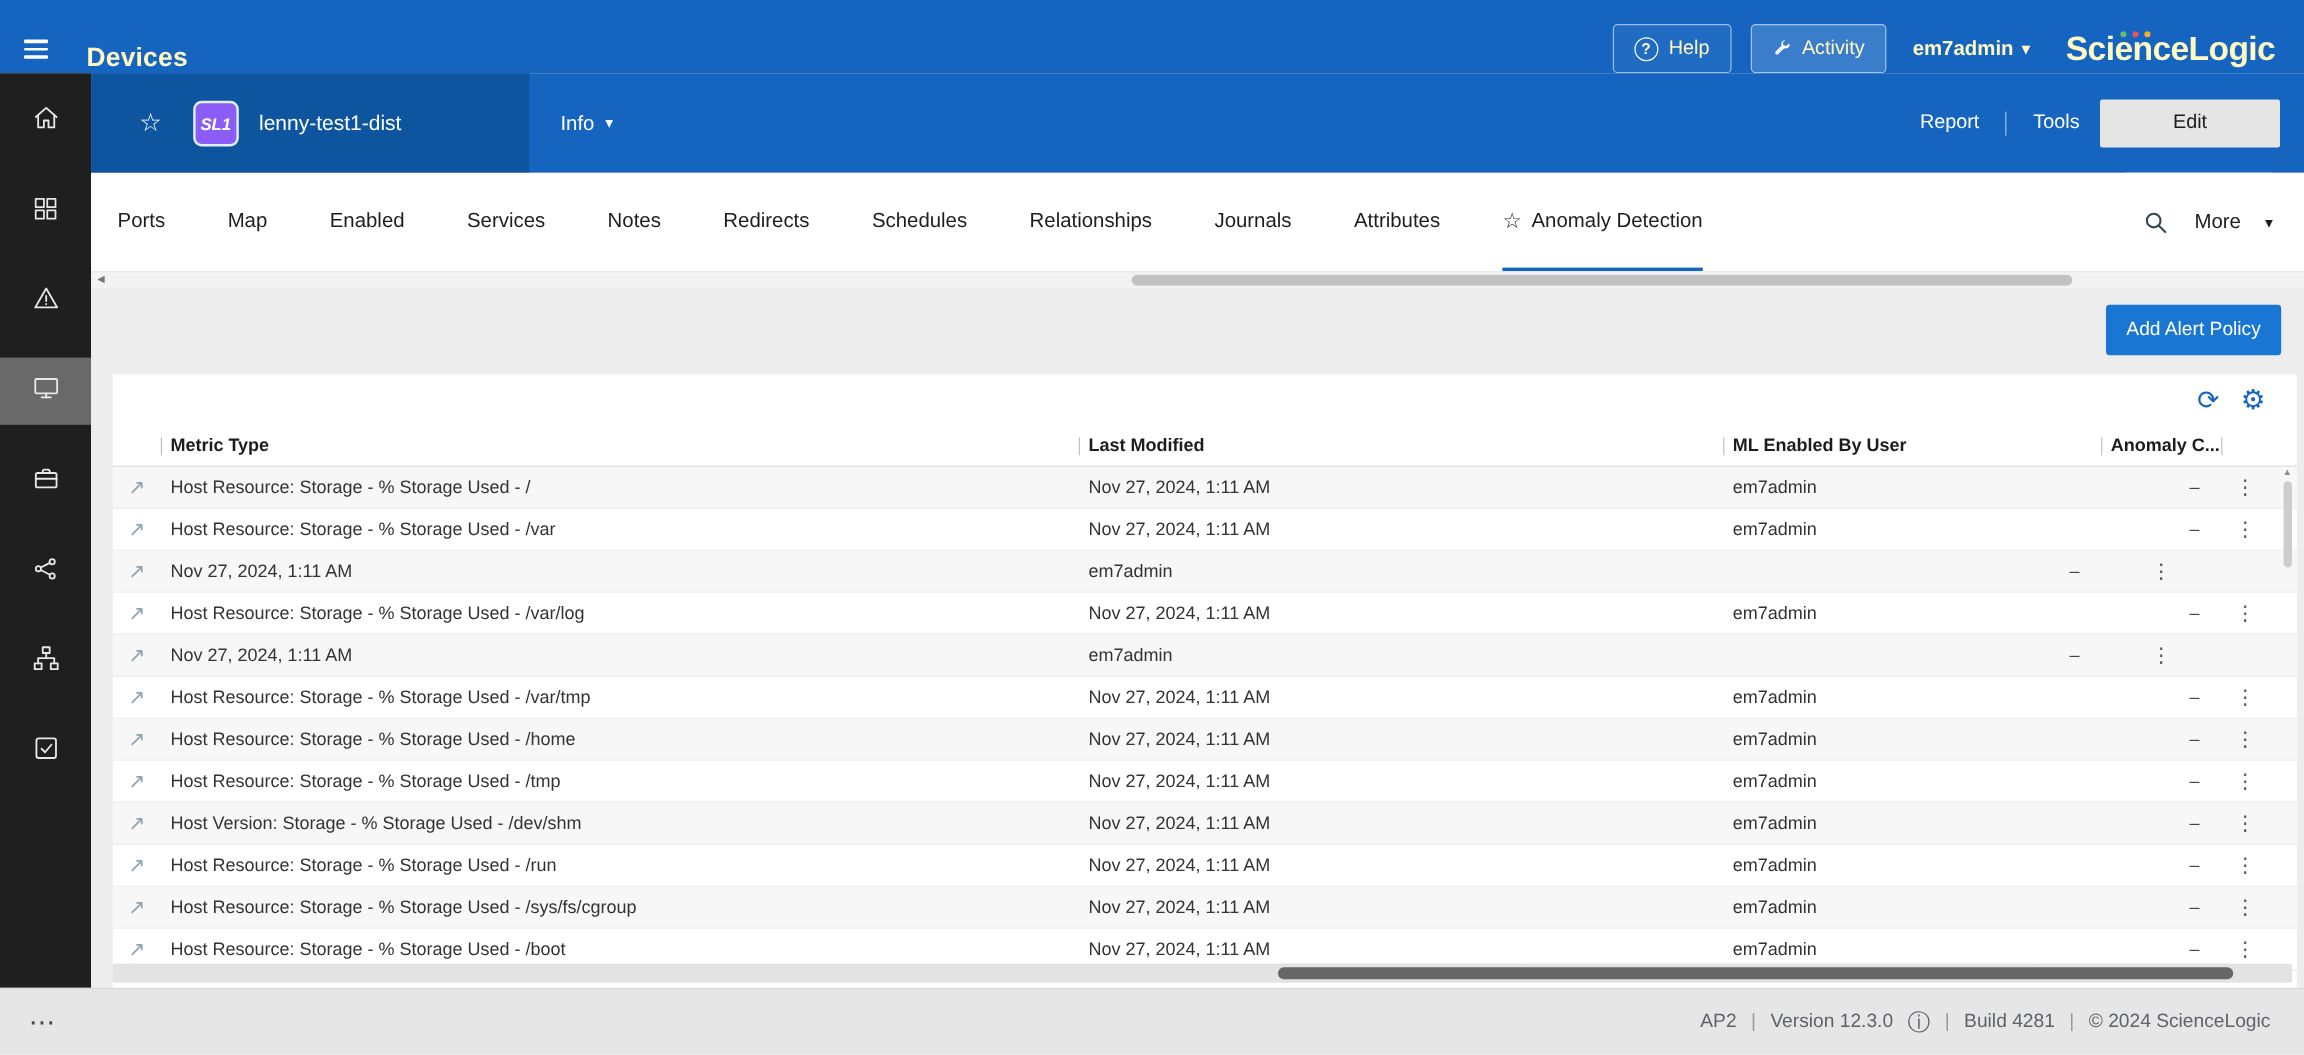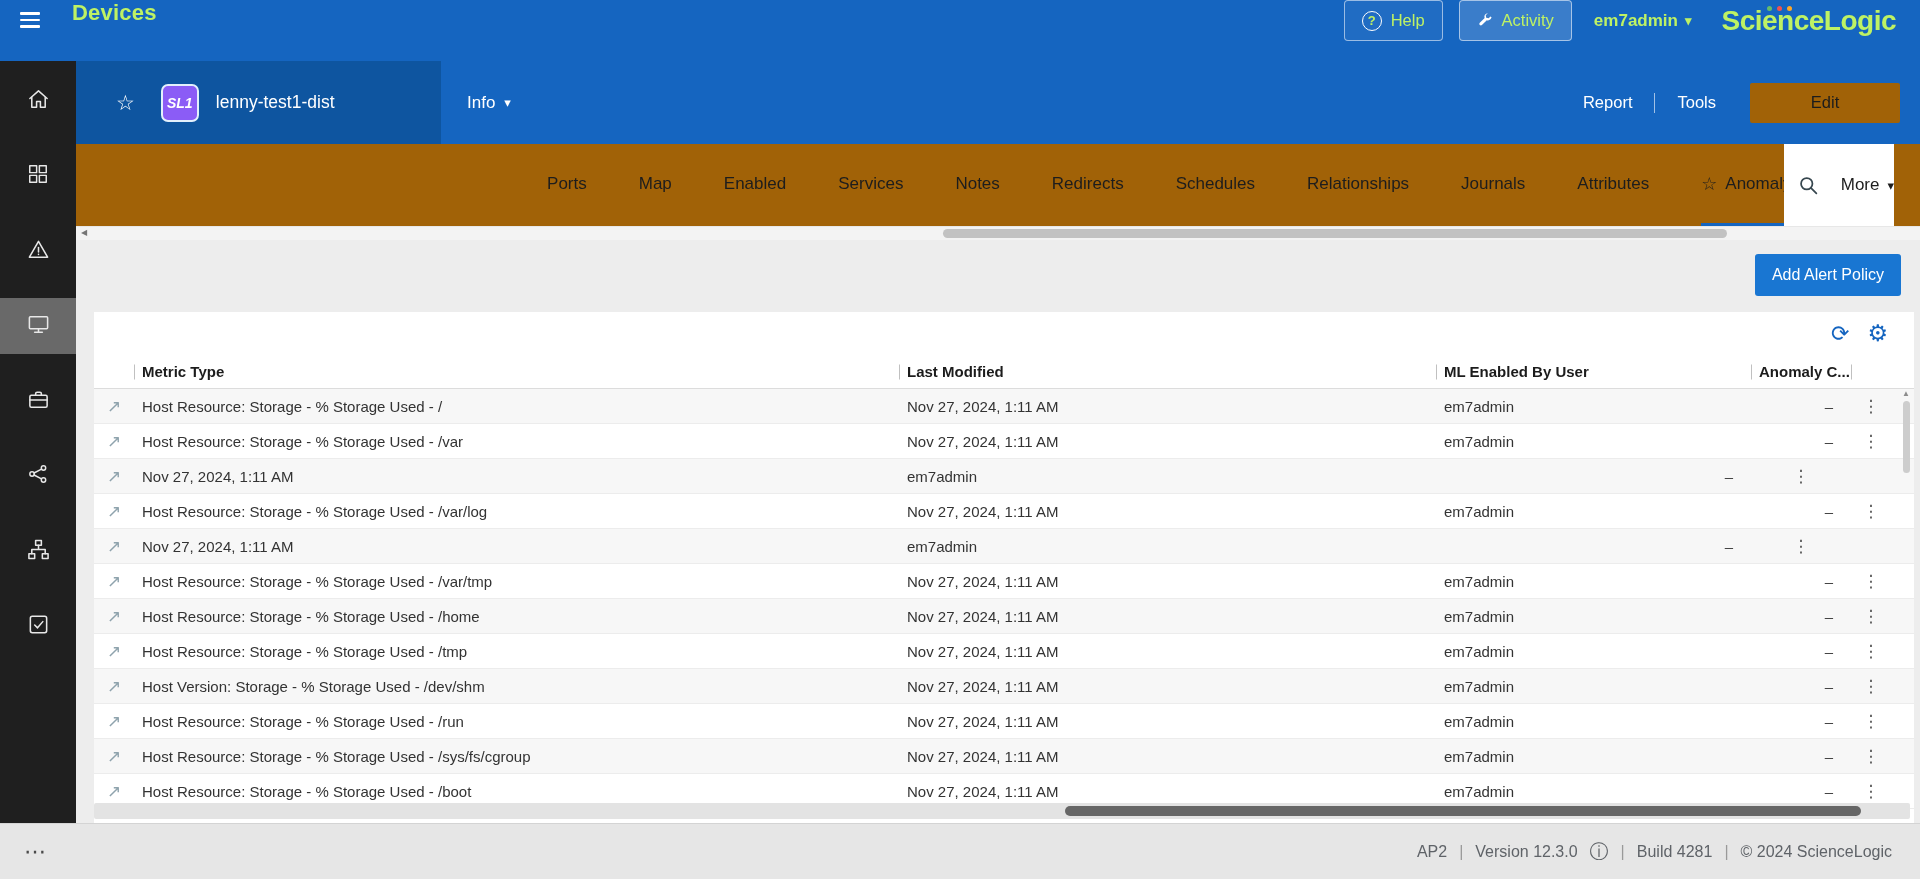--- a/index.html
+++ b/index.html
@@ -1,19 +1,19 @@
 <!DOCTYPE html>
 <html><head>
 <meta charset="utf-8">
 <style>
   * { box-sizing: border-box; margin: 0; padding: 0; }
   html,body { width:1920px; height:879px; overflow:hidden; font-family:"Liberation Sans",sans-serif; background:#ededed; }
 
   
-  .topbar { height:61px; background:#1565c0; display:flex; align-items:flex-start; color:#bef264; }
+  .topbar { height:61px; background:#1565c0; display:flex; align-items:flex-end; color:#fef9c3; }
   .hamburger { width:46px; height:40px; margin-left:8px; display:flex; flex-direction:column; justify-content:center; gap:4px; padding-left:12px; cursor:pointer; }
   .hamburger i { display:block; width:20px; height:2.5px; background:#fff; border-radius:1px; }
   .topbar-title { font-size:22px; font-weight:700; margin-left:18px; letter-spacing:.2px; }
   .topbar-right { margin-left:auto; display:flex; align-items:center; gap:16px; margin-right:24px; }
   .tb-btn { display:flex; align-items:center; gap:9px; height:41px; padding:0 17px; border:1px solid rgba(255,255,255,.55); border-radius:4px; font-size:16.5px; cursor:pointer; }
   .tb-btn.help { background:rgba(255,255,255,.05); }
   .tb-btn.activity { background:rgba(255,255,255,.16); }
   .qcircle { width:20px; height:20px; border:1.6px solid #fff; border-radius:50%; display:flex; align-items:center; justify-content:center; font-size:13px; font-weight:700; }
   .user-menu { display:flex; align-items:center; gap:7px; font-size:17px; font-weight:700; cursor:pointer; margin-left:6px; }
   .chev { font-size:13px; line-height:1; }
@@ -35,30 +35,30 @@
   
   .subheader { height:83px; background:#1565c0; display:flex; align-items:center; color:#fff; }
   .device-panel { width:365px; height:83px; background:#0e55a0; display:flex; align-items:center; }
   .fav-star { font-size:21px; margin-left:40px; cursor:pointer; }
   .sl-badge { width:38px; height:38px; margin-left:26px; background:#8b5cf6; border:2px solid #e3f0fc; border-radius:7px; display:flex; align-items:center; justify-content:center; font-size:14px; font-weight:700; font-style:italic; }
   .device-name { margin-left:17px; font-size:17.5px; font-weight:500; width:138px; white-space:nowrap; overflow:hidden; }
   .info-dd { display:flex; align-items:center; gap:9px; margin-left:26px; font-size:17px; font-weight:500; cursor:pointer; }
   .subheader-right { margin-left:auto; display:flex; align-items:center; }
   .sh-link { font-size:16.5px; cursor:pointer; }
   .sh-div { width:1px; height:20px; background:rgba(255,255,255,.6); margin:0 22px; }
-  .edit-btn { width:150px; height:40px; margin-left:34px; margin-right:20px; background:#a16207; color:#1c1c1c; border:none; border-radius:2px; font-size:16.5px; font-family:inherit; cursor:pointer; }
-
-  
-  .tabbar { height:82px; background:#a16207; display:flex; align-items:stretch; padding-left:22px; position:relative;justify-content:flex-end; }
+  .edit-btn { width:150px; height:40px; margin-left:17px; margin-right:20px; background:#e5e5e5; color:#1c1c1c; border:none; border-radius:2px; font-size:16.5px; font-family:inherit; cursor:pointer; }
+
+  
+  .tabbar { height:82px; background:#ffffff; display:flex; align-items:stretch; padding-left:22px; position:relative; }
   .tab { display:flex; align-items:center; gap:8px; margin-right:52px; font-size:17px; color:#1d1d1d; border-bottom:3px solid transparent; cursor:pointer; white-space:nowrap; }
   .tab.active { border-bottom-color:#1565c0; }
   .tab-star { font-size:18px; }
   .tab-star:empty { display:none; }
   .tabbar-right { position:absolute; right:26px; top:0; height:100%; display:flex; align-items:center; gap:22px; background:#fff; padding-left:14px; }
-  .more-dd { display:flex; align-items:center; gap:8px; font-size:17px; color:#1d1d1d; font-weight:500; cursor:pointer; }
+  .more-dd { display:flex; align-items:center; gap:20px; font-size:17px; color:#1d1d1d; font-weight:500; cursor:pointer; }
 
   .tabscroll { height:14px; background:#f3f3f3; position:relative; border-top:1px solid #e7e7e7; }
   .tabscroll .arrow-left { position:absolute; left:5px; top:1px; font-size:8px; color:#757575; }
   .tabscroll .thumb { position:absolute; left:867px; width:784px; top:2px; height:9px; background:#c2c2c2; border-radius:5px; cursor:pointer; }
 
   
   .content { flex:1; position:relative; background:#ededed; }
   .actions-row { position:absolute; top:14px; right:19px; }
   .add-btn { height:42px; padding:0 17px; background:#1976d2; color:#fff; border:none; border-radius:3px; font-size:16px; font-family:inherit; cursor:pointer; }
 

